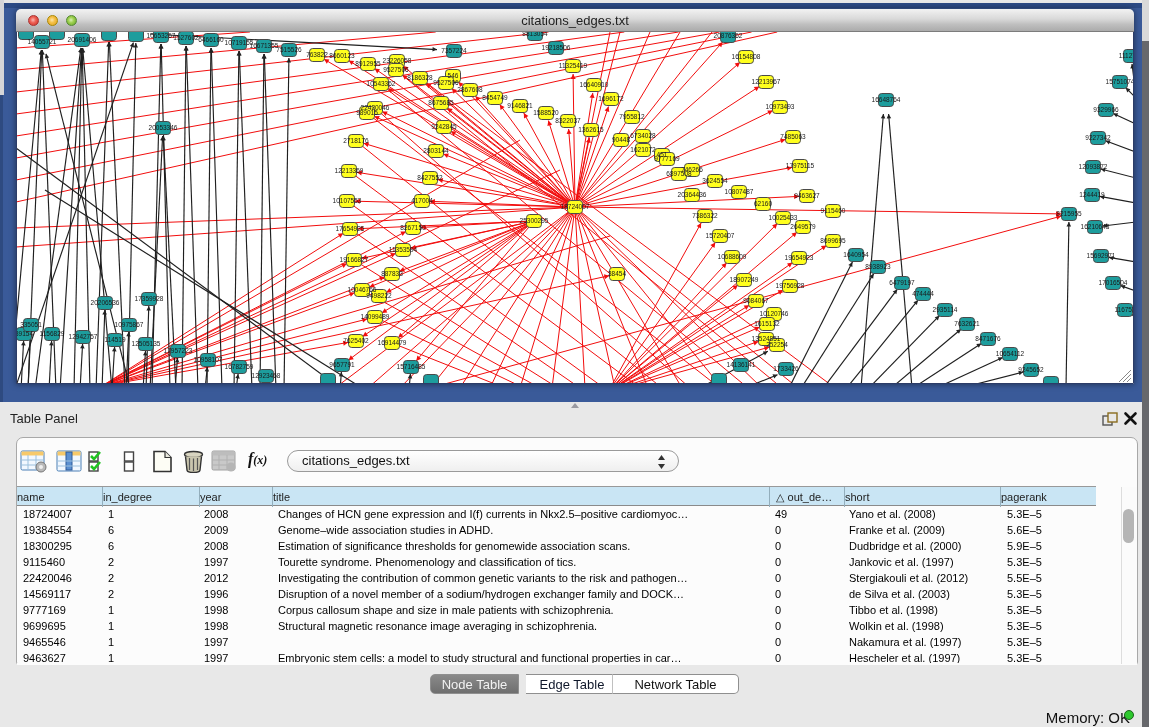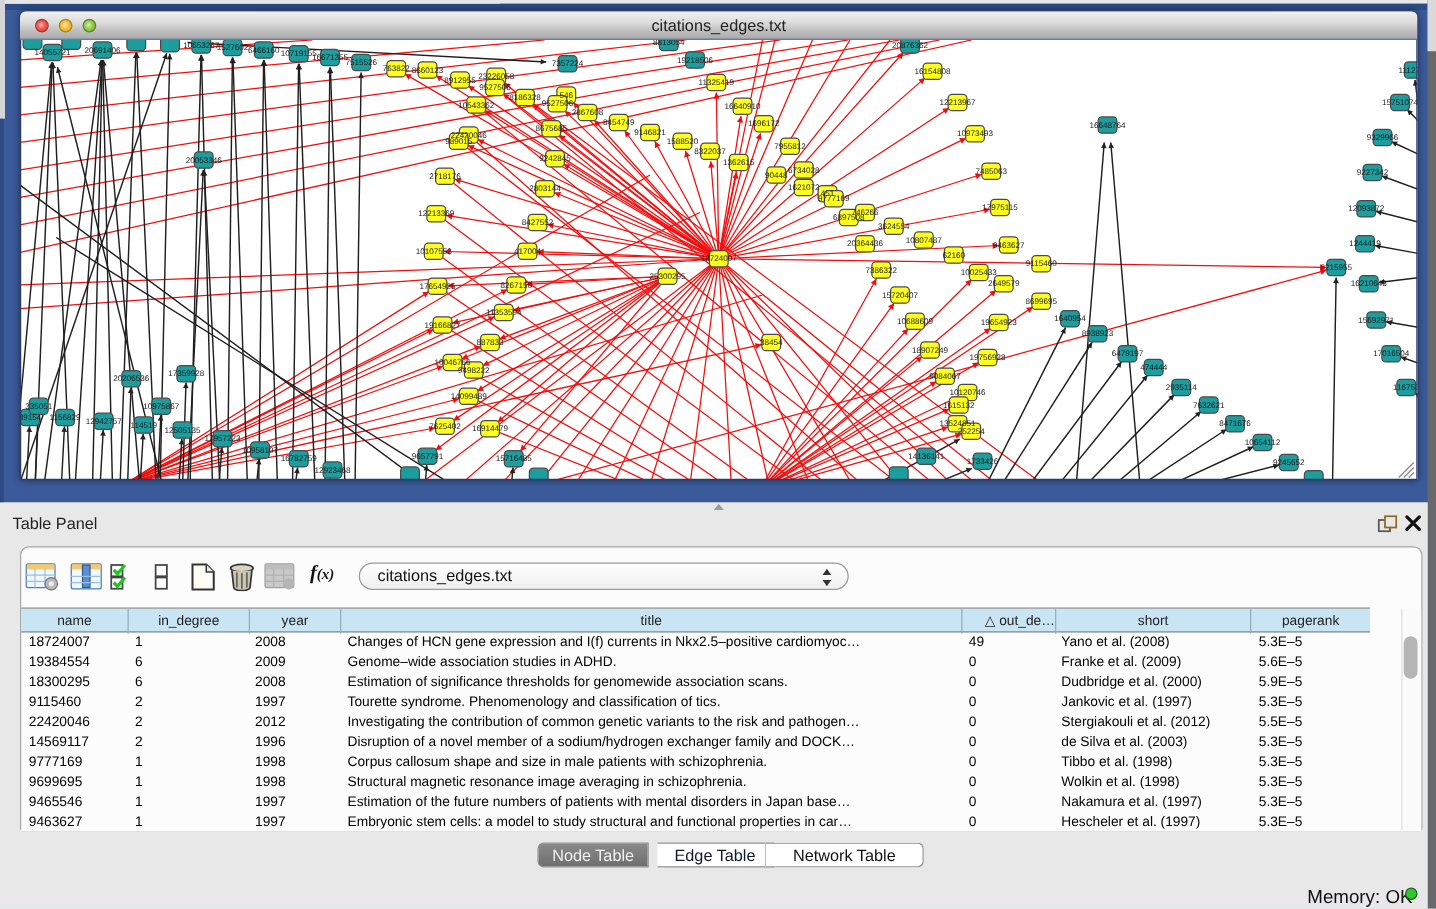--- a/index.html
+++ b/index.html
@@ -10,21 +10,21 @@
 #win{position:absolute;left:16px;top:9px;width:1118px;height:375px;border-radius:5px 5px 0 0;box-shadow:0 0 6px rgba(0,0,0,.5)}
 #titlebar{position:absolute;left:0;top:0;width:1118px;height:23px;border-radius:5px 5px 0 0;
  background:linear-gradient(#f2f2f2,#d9d9d9 45%,#bfbfbf 70%,#ababab);border-bottom:1px solid #7c7c7c}
 #title{position:absolute;width:100%;text-align:center;top:4px;font-size:13px;color:#222;font-weight:500}
 .tl{position:absolute;top:15px;width:11px;height:11px;border-radius:50%}
 #panel{position:absolute;left:0;top:402px;width:1142px;height:325px;background:#e8e8e8}
 #ptitle{position:absolute;left:10px;top:411px;font-size:13px;color:#222}
 #container{position:absolute;left:16px;top:437px;width:1122px;height:228px;background:#fcfcfc;border:1px solid #a8a8a8;border-radius:7px 7px 3px 3px}
 #combo{position:absolute;left:287px;top:450px;width:392px;height:22px;border:1px solid #9a9a9a;border-radius:11px;background:linear-gradient(#ffffff,#efefef);font-size:13px;color:#111;line-height:20px;padding-left:14px}
 #thead{position:absolute;left:17px;top:486px;height:20px;width:1079px;background:#c9e5f4;border-top:1px solid #999;border-bottom:1px solid #8a8a8a;font-size:11px;color:#222}
-#thead .hc{position:absolute;top:0;height:20px;line-height:20px;text-align:center;border-right:1px solid #93aebc}
+#thead .hc{position:absolute;top:0;height:20px;line-height:20px;text-align:left;border-right:1px solid #93aebc}
 .trow{position:absolute;left:17px;width:1079px;height:16px;font-size:11px;color:#000}
 .trow span{position:absolute;top:1px;white-space:nowrap}
 #tabs{position:absolute;left:430px;top:674px;height:20px;font-size:13px}
 .seg{position:absolute;top:0;height:20px;line-height:19px;text-align:center;border:1px solid #8f8f8f}
 #scrtrack{position:absolute;left:1121px;top:487px;width:16px;height:177px;background:#fbfbfb;border-left:1px solid #ddd}
 #scrthumb{position:absolute;left:1123px;top:509px;width:11px;height:34px;background:#b5b5b5;border-radius:6px}
 #statusr{position:absolute;right:19px;top:709px;font-size:15px;color:#111}
 #memdot{position:absolute;right:15px;top:710px;width:10px;height:10px;border-radius:50%;background:#2ec82e;border:1.5px solid #1c641c}
 .icon{position:absolute;top:450px}
 </style></head>
@@ -699,21 +699,21 @@
  <svg width="9" height="14" style="position:absolute;right:12px;top:4px" viewBox="0 0 9 14">
   <path d="M4.5 0L8 5H1z" fill="#333"></path>
         <path d="M4.5 14L8 9H1z" fill="#333"></path>
  </svg>
 </div>
 <div id="thead">
  <div class="hc" style="left:0;width:86px">name</div>
  <div class="hc" style="left:86px;width:97px">in_degree</div>
  <div class="hc" style="left:183px;width:73px">year</div>
  <div class="hc" style="left:256px;width:497px">title</div>
- <div class="hc" style="left:753px;width:75px;text-align:right;padding-left:6px">△ out_de…</div>
+ <div class="hc" style="left:753px;width:75px;text-align:left;padding-left:6px">△ out_de…</div>
  <div class="hc" style="left:828px;width:156px">short</div>
  <div class="hc" style="left:984px;width:95px;border-right:none">pagerank</div>
 </div>
 <div class="trow" style="top:507px">
 <span style="left:6px">18724007</span>
       <span style="left:91px">1</span>
       <span style="left:187px">2008</span>
 <span style="left:261px">Changes of HCN gene expression and I(f) currents in Nkx2.5–positive cardiomyoc…</span>
       <span style="left:758px">49</span>
       <span style="left:832px">Yano et al. (2008)</span>
@@ -779,21 +779,20 @@
       <span style="left:187px">1998</span>
 <span style="left:261px">Structural magnetic resonance image averaging in schizophrenia.</span>
       <span style="left:758px">0</span>
       <span style="left:832px">Wolkin et al. (1998)</span>
 <span style="left:990px">5.3E–5</span>
     </div>
 <div class="trow" style="top:635px">
 <span style="left:6px">9465546</span>
       <span style="left:91px">1</span>
       <span style="left:187px">1997</span>
-<span style="left:261px">Estimation of the future numbers of patients with mental disorders in Japan base…</span>
       <span style="left:758px">0</span>
       <span style="left:832px">Nakamura et al. (1997)</span>
 <span style="left:990px">5.3E–5</span>
     </div>
 <div class="trow" style="top:651px">
 <span style="left:6px">9463627</span>
       <span style="left:91px">1</span>
       <span style="left:187px">1997</span>
 <span style="left:261px">Embryonic stem cells: a model to study structural and functional properties in car…</span>
       <span style="left:758px">0</span>

